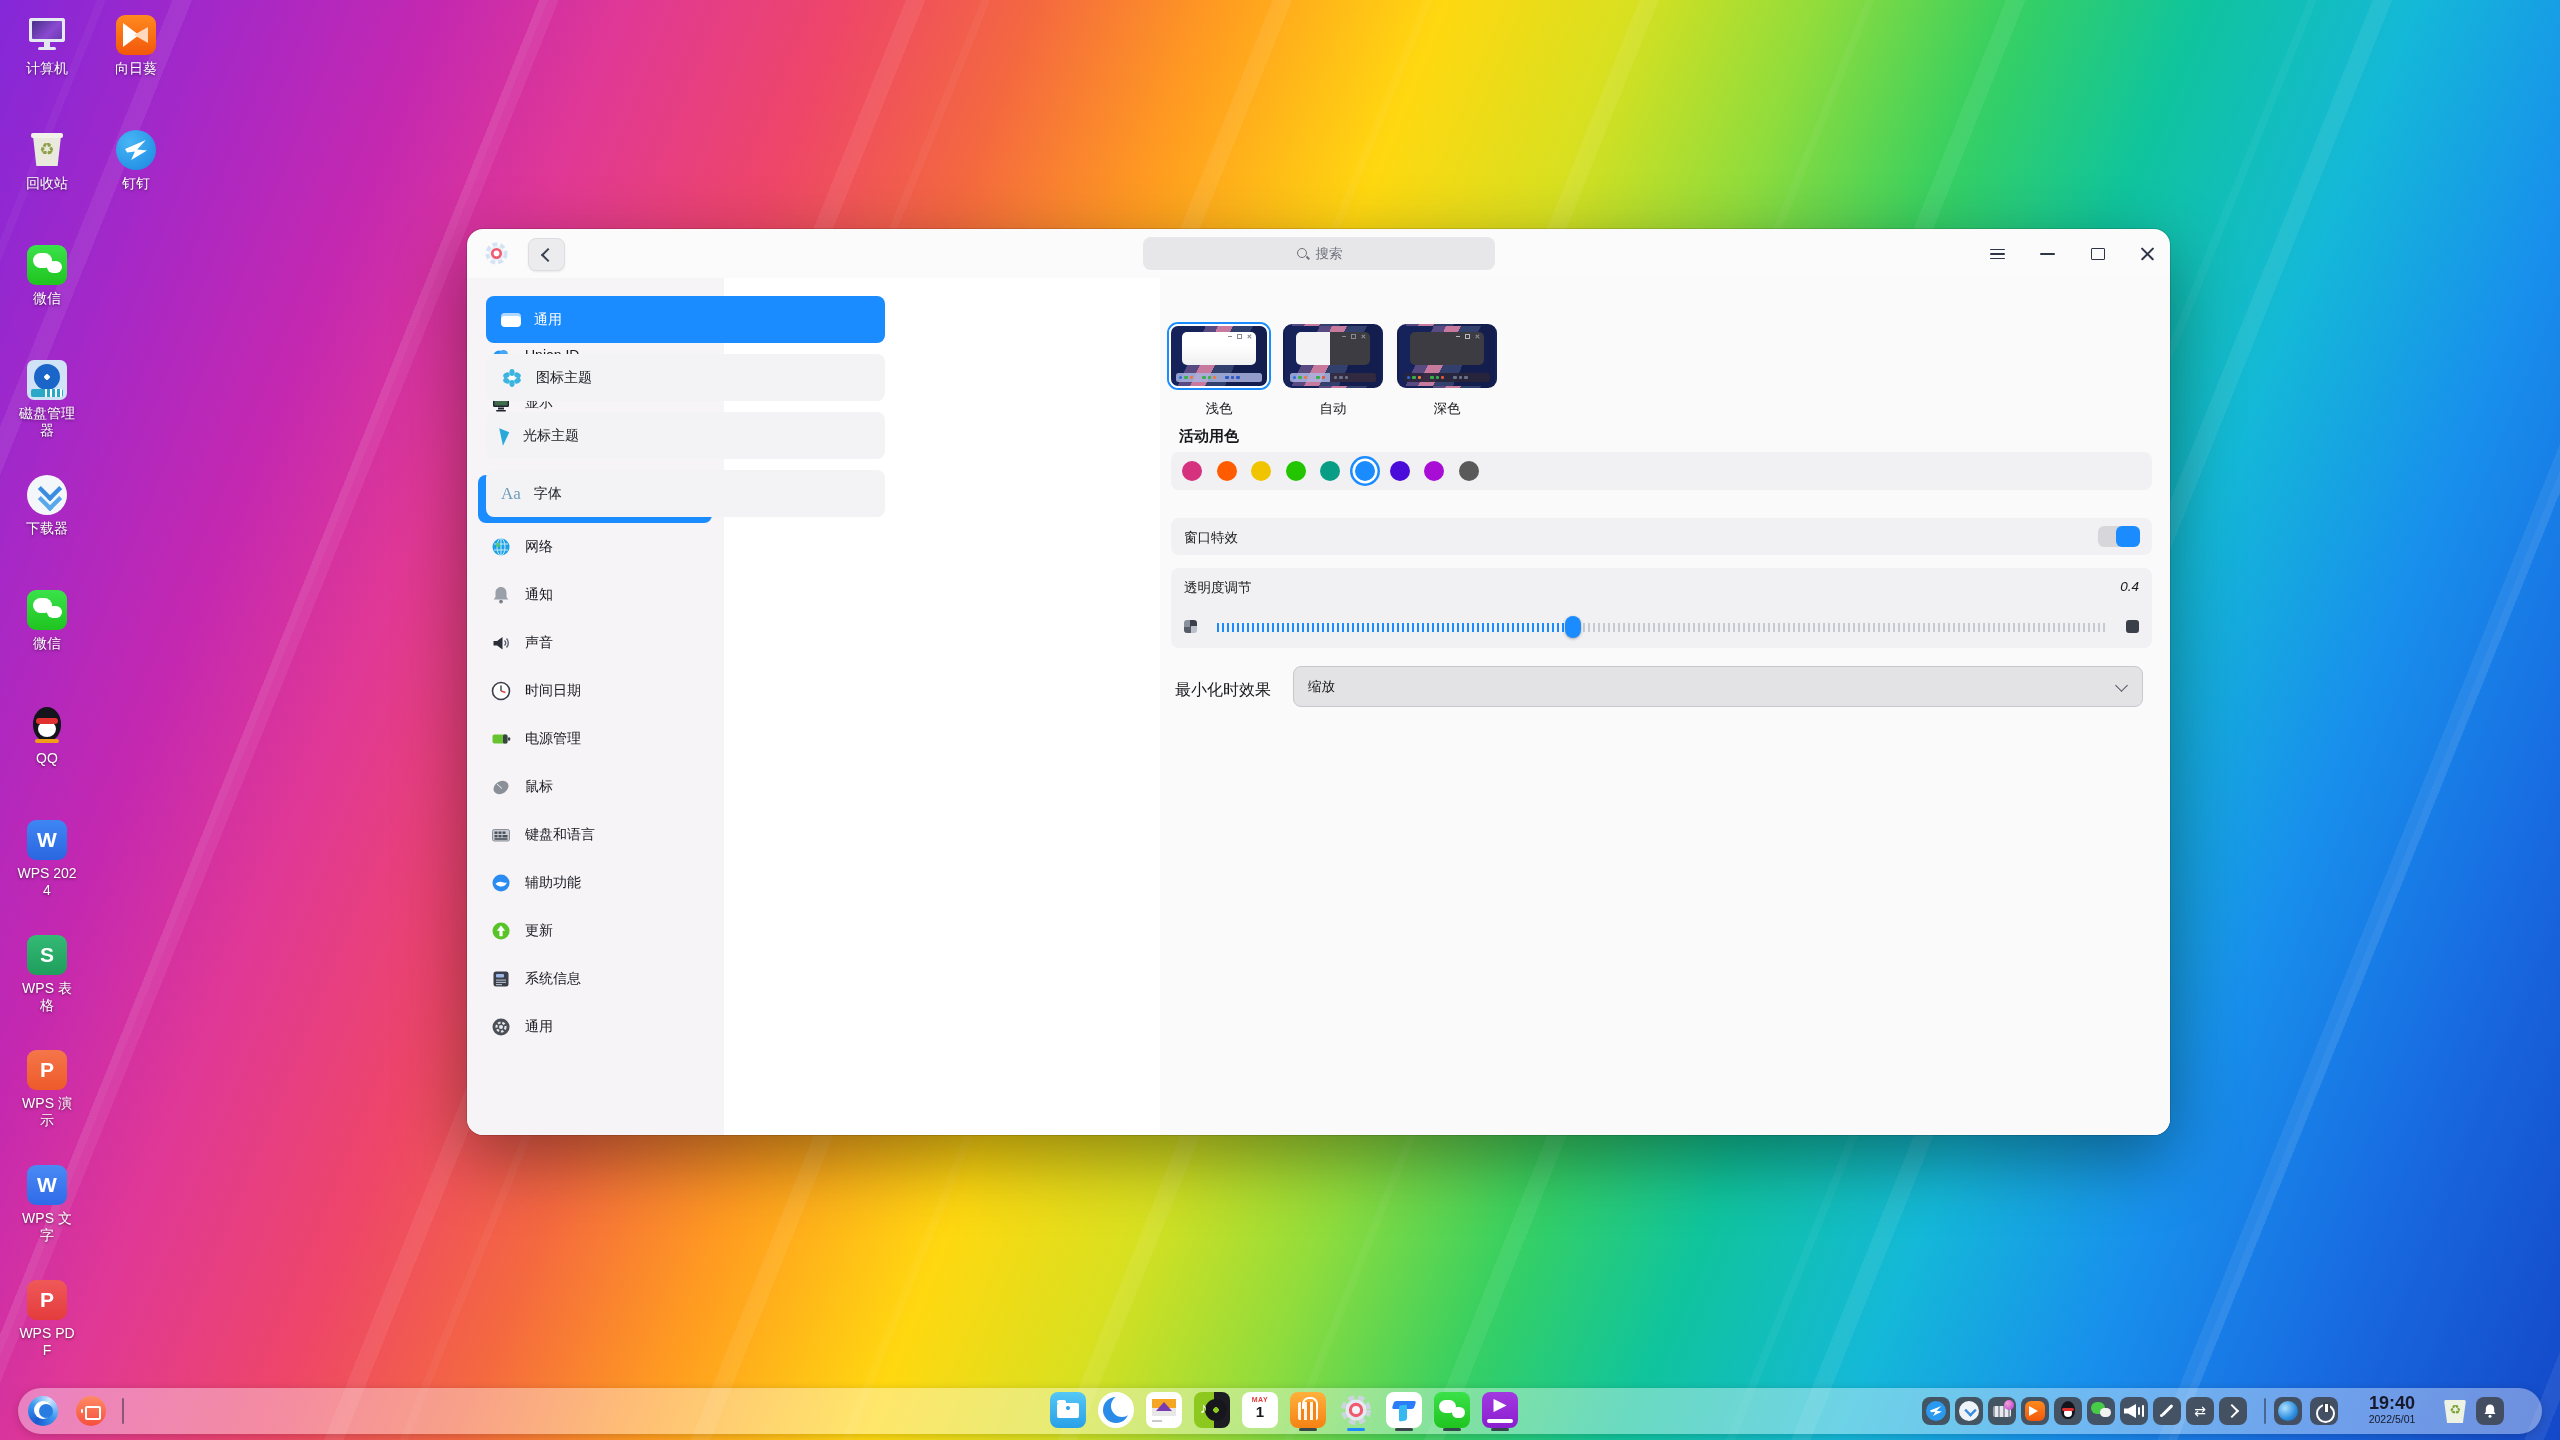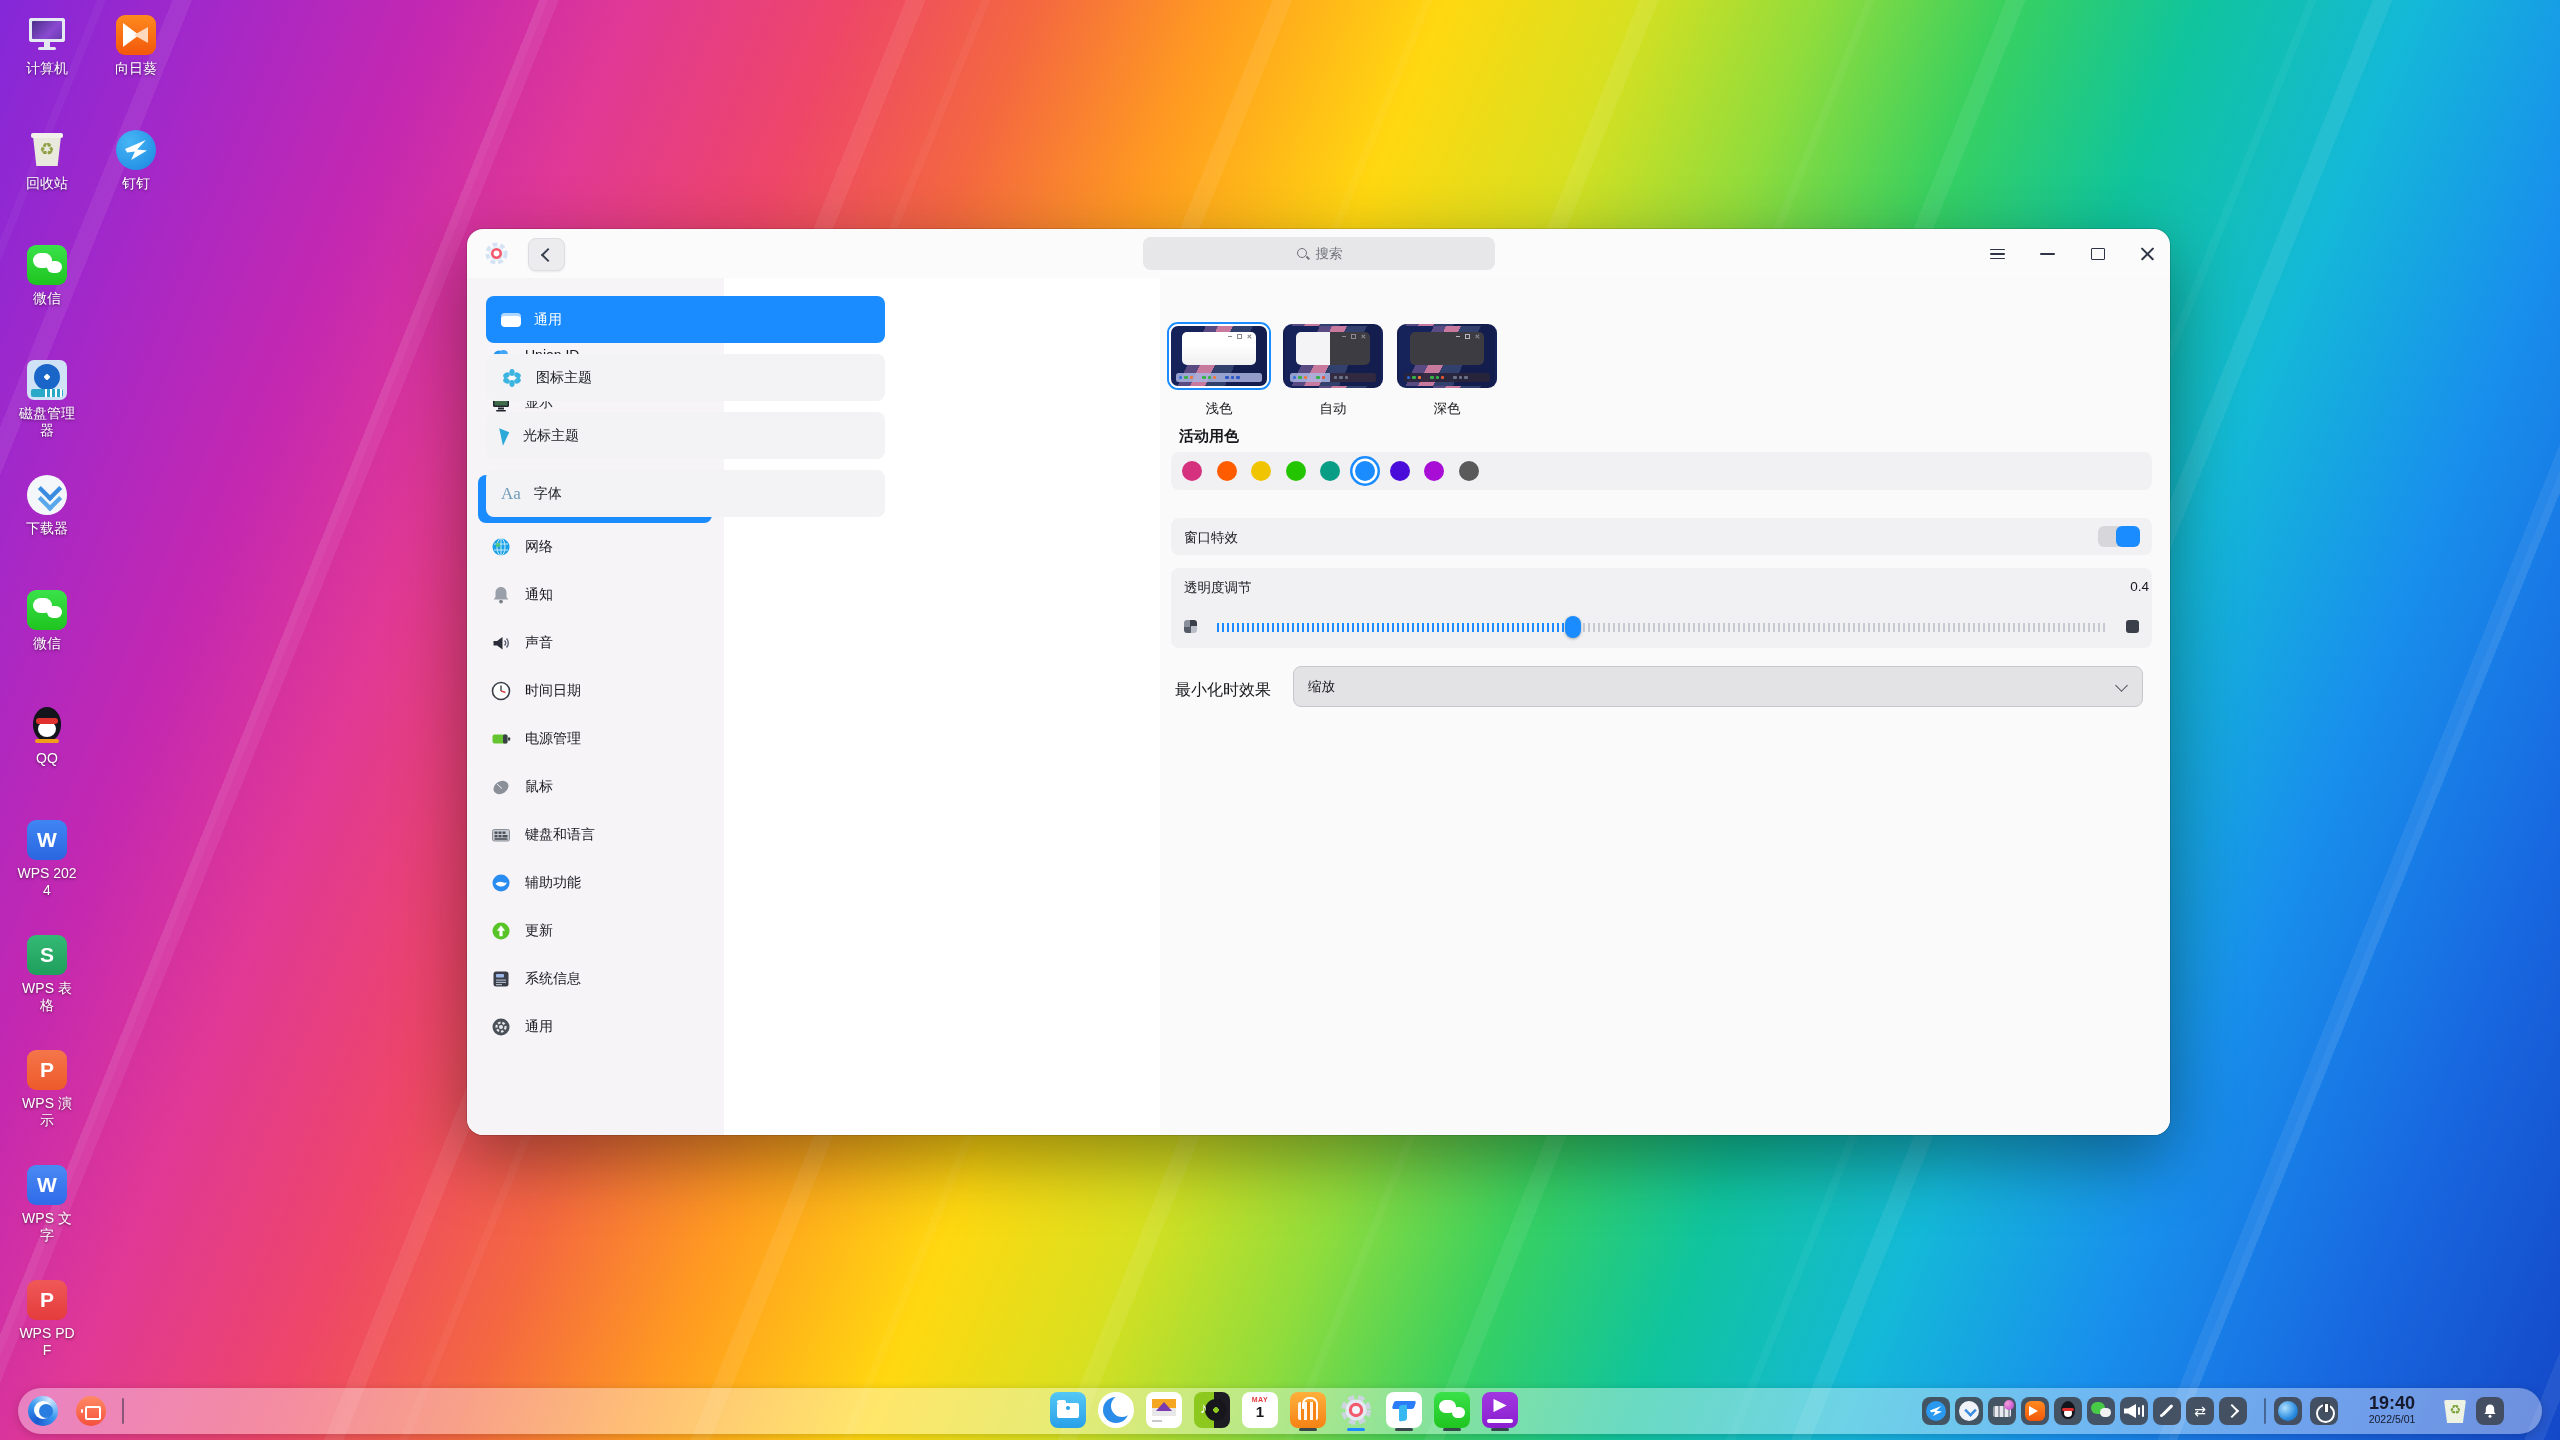--- a/index.html
+++ b/index.html
@@ -393,21 +393,21 @@
 
       <div class="row" style="top:240px;height:37px;font-family:Liberation Serif, serif;">
         <span class="rlbl" style="position:absolute;left:13px;top:11px;">窗口特效</span>
         <span class="toggle">
             <span class="knob"></span>
           </span>
       </div>
 
       <div class="row" style="top:290px;height:80px;">
         <span class="rlbl" style="position:absolute;left:13px;top:11px;">透明度调节</span>
-        <span class="rlbl" style="position:absolute;right:3px;top:11px;">0.4</span>
+        <span class="rlbl" style="position:absolute;right:13px;top:11px;font-style:italic;">0.4</span>
         <span class="checker"></span>
         <div class="slider">
           <div class="sl-track">
             <div class="sl-fill" style="width: 40%;"></div>
             <div class="sl-rest"></div>
           </div>
           <div class="sl-thumb" style="left: 40%;"></div>
         </div>
         <span class="darksq"></span>
       </div>

